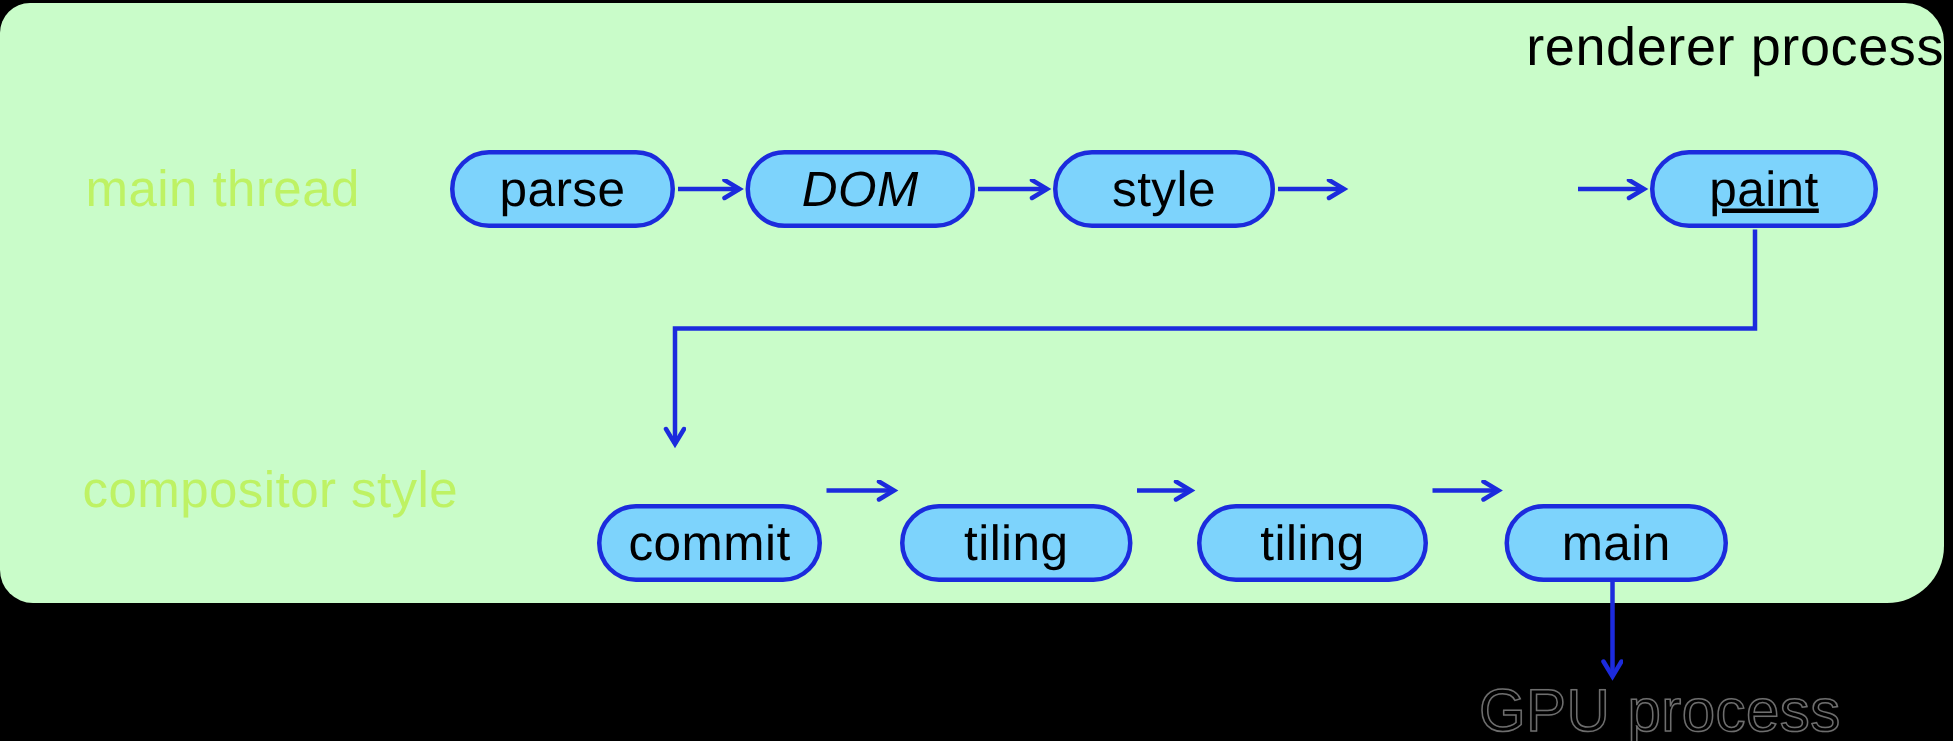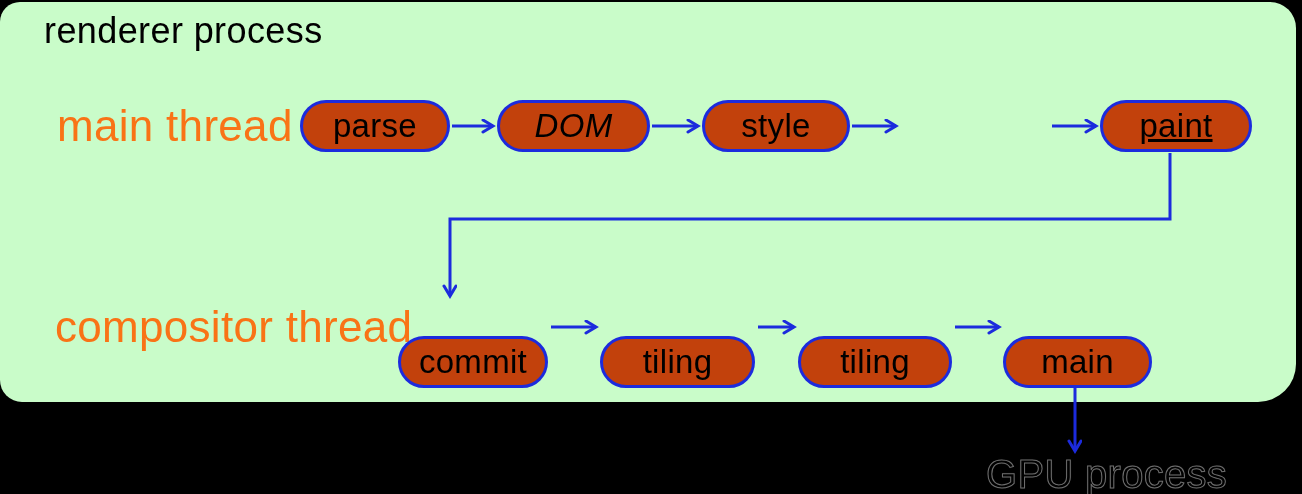--- a/index.html
+++ b/index.html
@@ -9,31 +9,31 @@
     -webkit-font-smoothing:antialiased;
   }
   .canvas{position:absolute;inset:0;width:1302px;height:494px;background:#000;}
   .panel{
     position:absolute;left:0;top:2px;width:1296px;height:400px;
     background:#c9fcc9;
     border-radius:20px 26px 38px 22px;
   }
   .title{
     position:absolute;left:44px;top:10px;width:1252px;
-    text-align:left;font-size:36px;color:#000;letter-spacing:.4px;
+    text-align:right;font-size:36px;color:#000;letter-spacing:.4px;
     line-height:42px;
   }
   .thread-label{
-    position:absolute;font-size:44px;color:#f97316;line-height:42px;letter-spacing:.3px;
+    position:absolute;font-size:34px;color:#bef264;line-height:42px;letter-spacing:.3px;
   }
   .thread-label.main{left:57px;top:105px;}
   .thread-label.comp{left:55px;top:306px;}
   .node{
     position:absolute;box-sizing:border-box;height:52px;
-    background:#c2410c;border:3px solid #1c2bdd;border-radius:26px;
+    background:#7dd3fc;border:3px solid #1c2bdd;border-radius:26px;
     display:flex;align-items:center;justify-content:center;
     font-size:33px;color:#000;letter-spacing:.3px;
   }
   .row1{top:100px;}
   .row2{top:301px;margin-top:35px;}
   .arrows{position:absolute;left:0;top:0;width:1302px;height:494px;pointer-events:none;}
   .gpu-label{
     position:absolute;left:986px;top:452px;
     font-size:40px;color:#000;letter-spacing:.3px;
     -webkit-text-stroke:1px #6e6e6e;
@@ -44,21 +44,21 @@
 </head>
 <body>
 
 <div class="canvas">
 
   <div class="panel"></div>
 
   <div class="title">renderer process</div>
 
   <div class="thread-label main">main thread</div>
-  <div class="thread-label comp">compositor thread</div>
+  <div class="thread-label comp">compositor style</div>
 
   <svg class="arrows" viewBox="0 0 1302 494" xmlns="http://www.w3.org/2000/svg">
     <defs>
       <marker id="chev" markerUnits="userSpaceOnUse" markerWidth="20" markerHeight="20" refX="12" refY="7" orient="auto">
         <path d="M2,1 L12,7 L2,13" fill="none" stroke="#1c2bdd" stroke-width="3" stroke-linecap="round"></path>
       </marker>
     </defs>
     <g stroke="#1c2bdd" stroke-width="3" fill="none">
       <path d="M452,126 H493" marker-end="url(#chev)"></path>
       <path d="M652,126 H698" marker-end="url(#chev)"></path>

